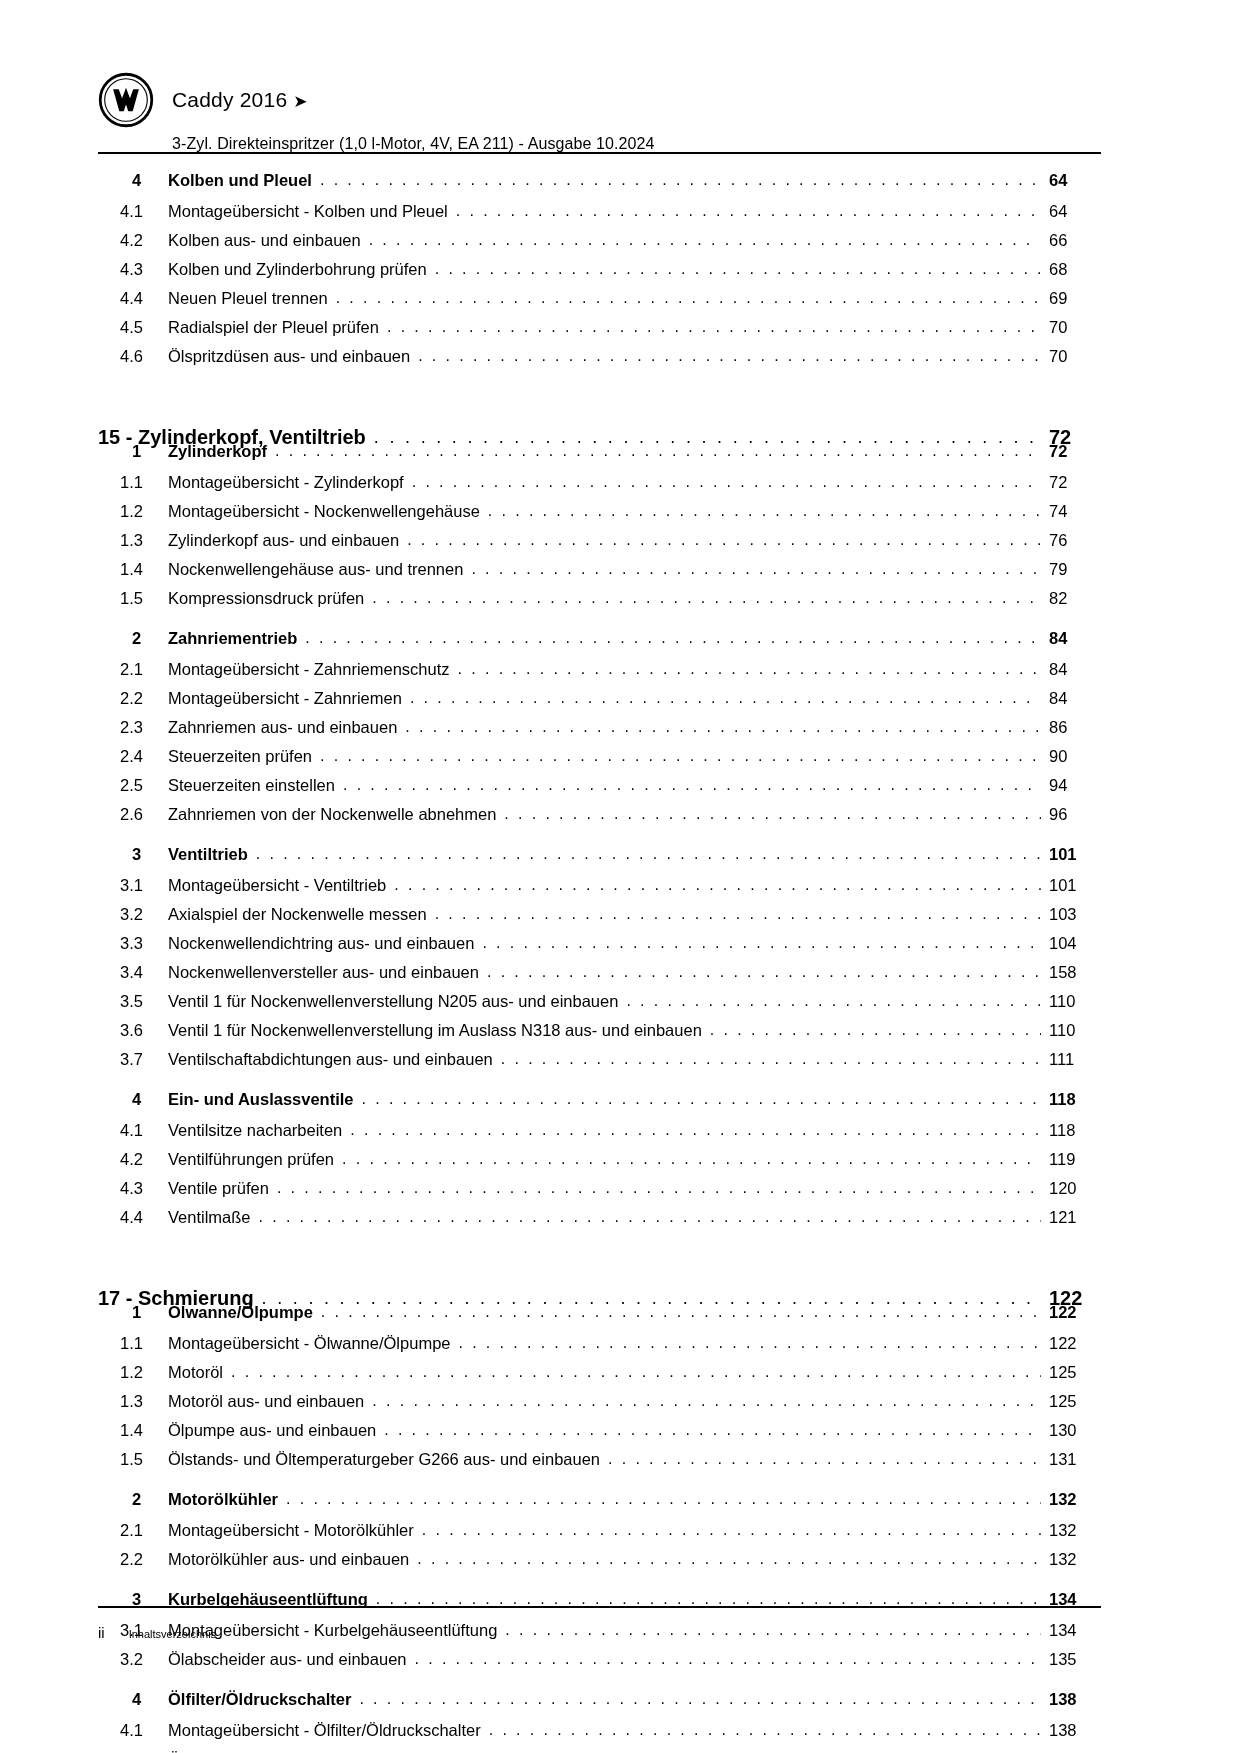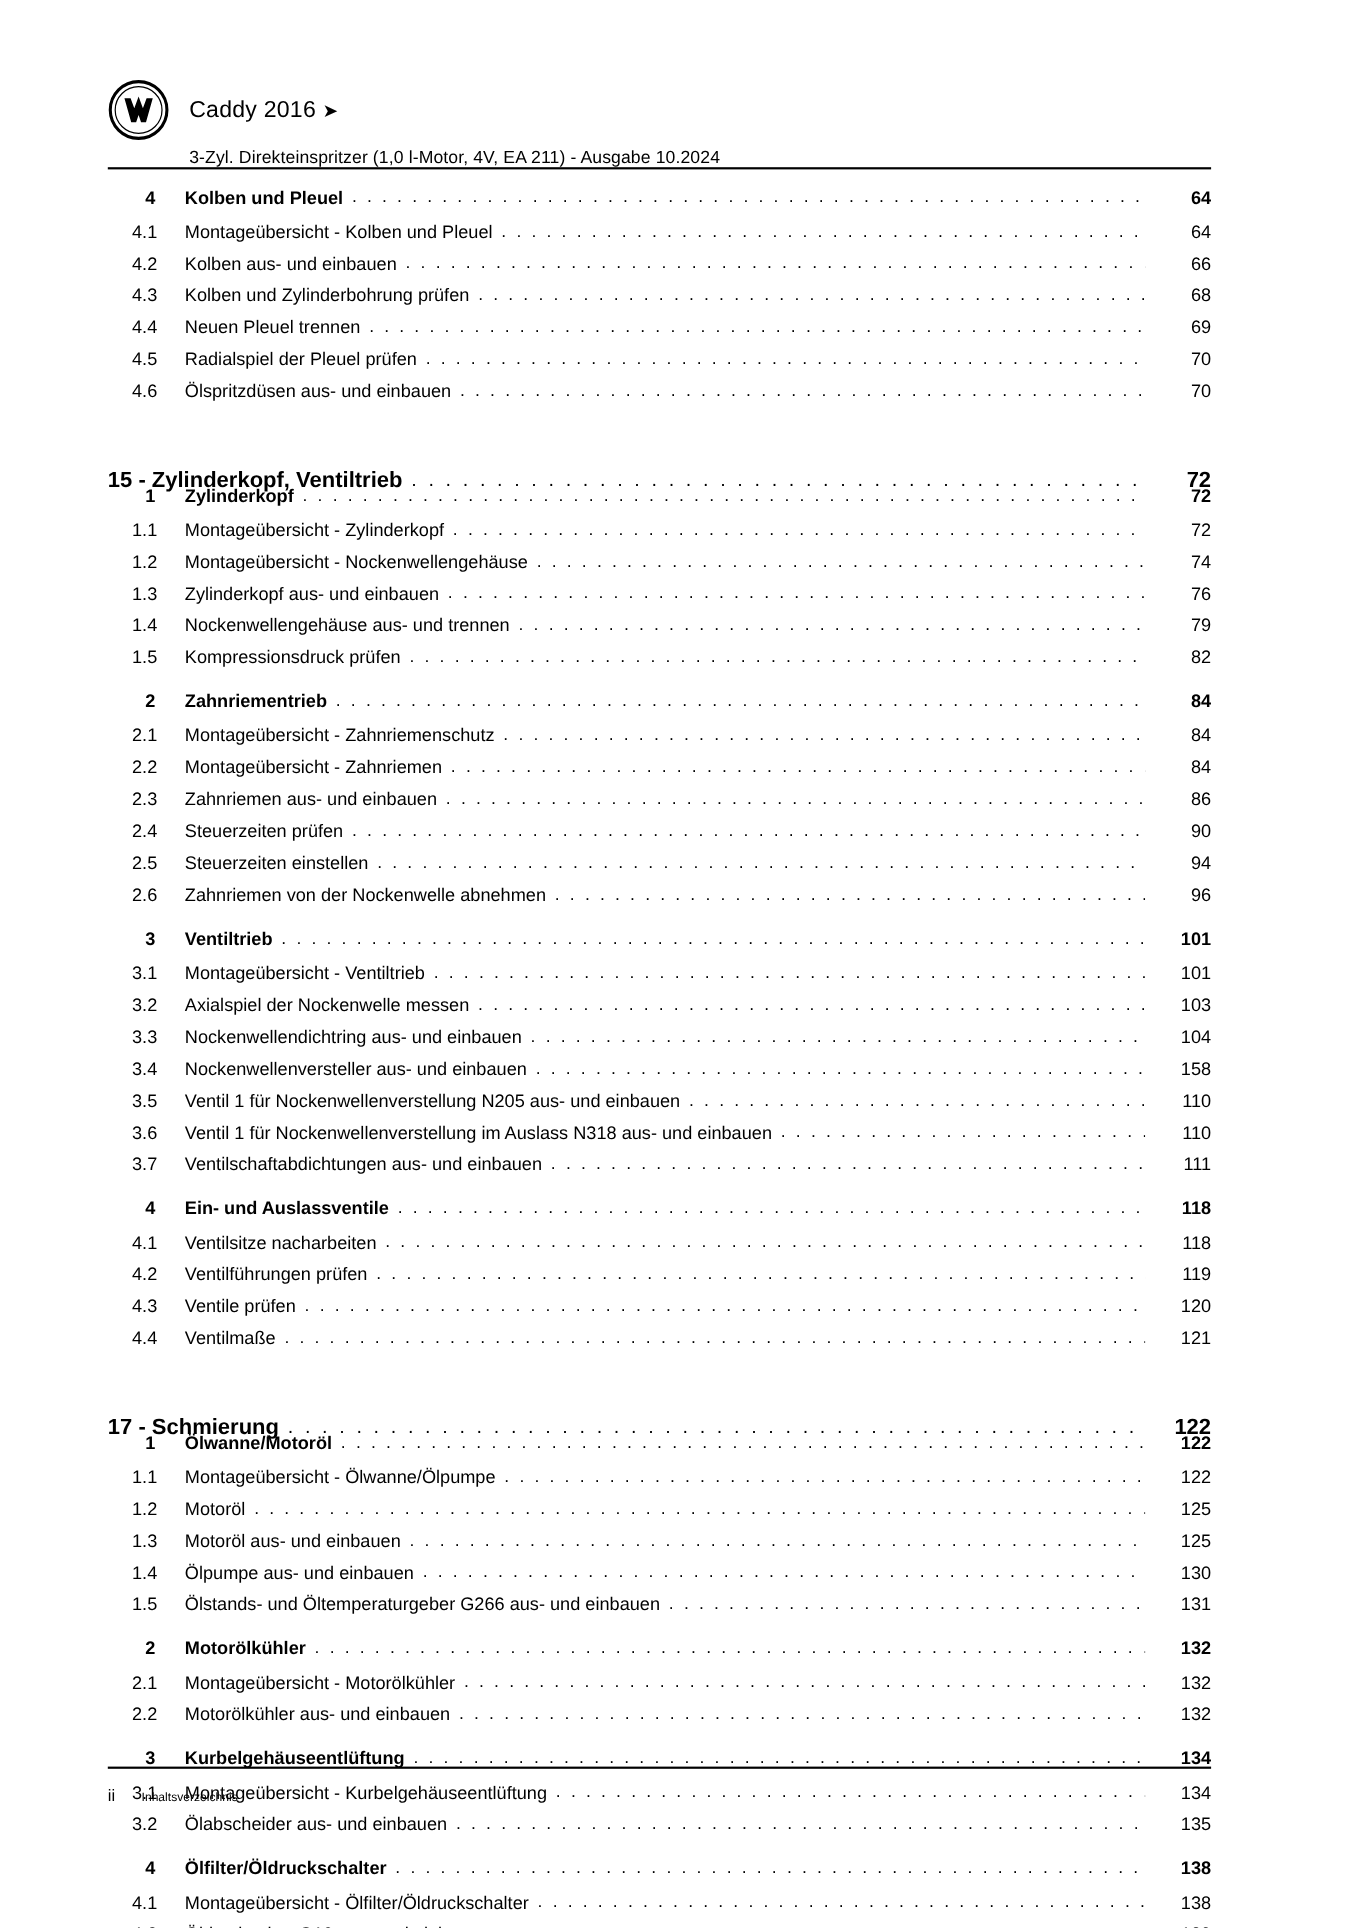--- a/index.html
+++ b/index.html
@@ -92,21 +92,20 @@
     margin: 0 8px;
     color: #000;
     font-size: 16px;
     letter-spacing: 2.4px;
     position: relative;
     top: -1px;
   }
   .pg {
     flex: 0 0 auto;
     width: 52px;
-    text-align: right;
   }
 
   
   .lvl-chapter {
     font-weight: bold;
     font-size: 20px;
     height: 40px;
     margin-top: 12px;
   }
   .lvl-chapter .num { width: 0; }
@@ -385,21 +384,21 @@
         <span class="pg">121</span>
       </div>
       <div class="row lvl-chapter gap-chapter">
         <span class="num"></span>
         <span class="title">17 - Schmierung</span>
         <span class="leader">. . . . . . . . . . . . . . . . . . . . . . . . . . . . . . . . . . . . . . . . . . . . . . . . . . . . . . . . . . . . . . . . . . . . . . . . . . . . . . . . . . . . . . . . . . . . . . . . . . . . . . . . . . . . . . . . . . . . . . . . </span>
         <span class="pg">122</span>
       </div>
       <div class="row lvl-1">
         <span class="num">1</span>
-        <span class="title">Ölwanne/Motoröl</span>
+        <span class="title">Ölwanne/Ölpumpe</span>
         <span class="leader">. . . . . . . . . . . . . . . . . . . . . . . . . . . . . . . . . . . . . . . . . . . . . . . . . . . . . . . . . . . . . . . . . . . . . . . . . . . . . . . . . . . . . . . . . . . . . . . . . . . . . . . . . . . . . . . . . . . . . . . . </span>
         <span class="pg">122</span>
       </div>
       <div class="row lvl-2">
         <span class="num">1.1</span>
         <span class="title">Montageübersicht - Ölwanne/Ölpumpe</span>
         <span class="leader">. . . . . . . . . . . . . . . . . . . . . . . . . . . . . . . . . . . . . . . . . . . . . . . . . . . . . . . . . . . . . . . . . . . . . . . . . . . . . . . . . . . . . . . . . . . . . . . . . . . . . . . . . . . . . . . . . . . . . . . . </span>
         <span class="pg">122</span>
       </div>
       <div class="row lvl-2">

